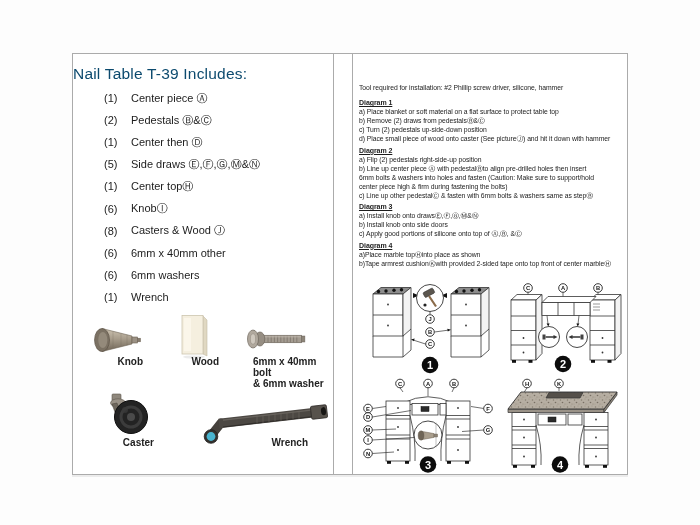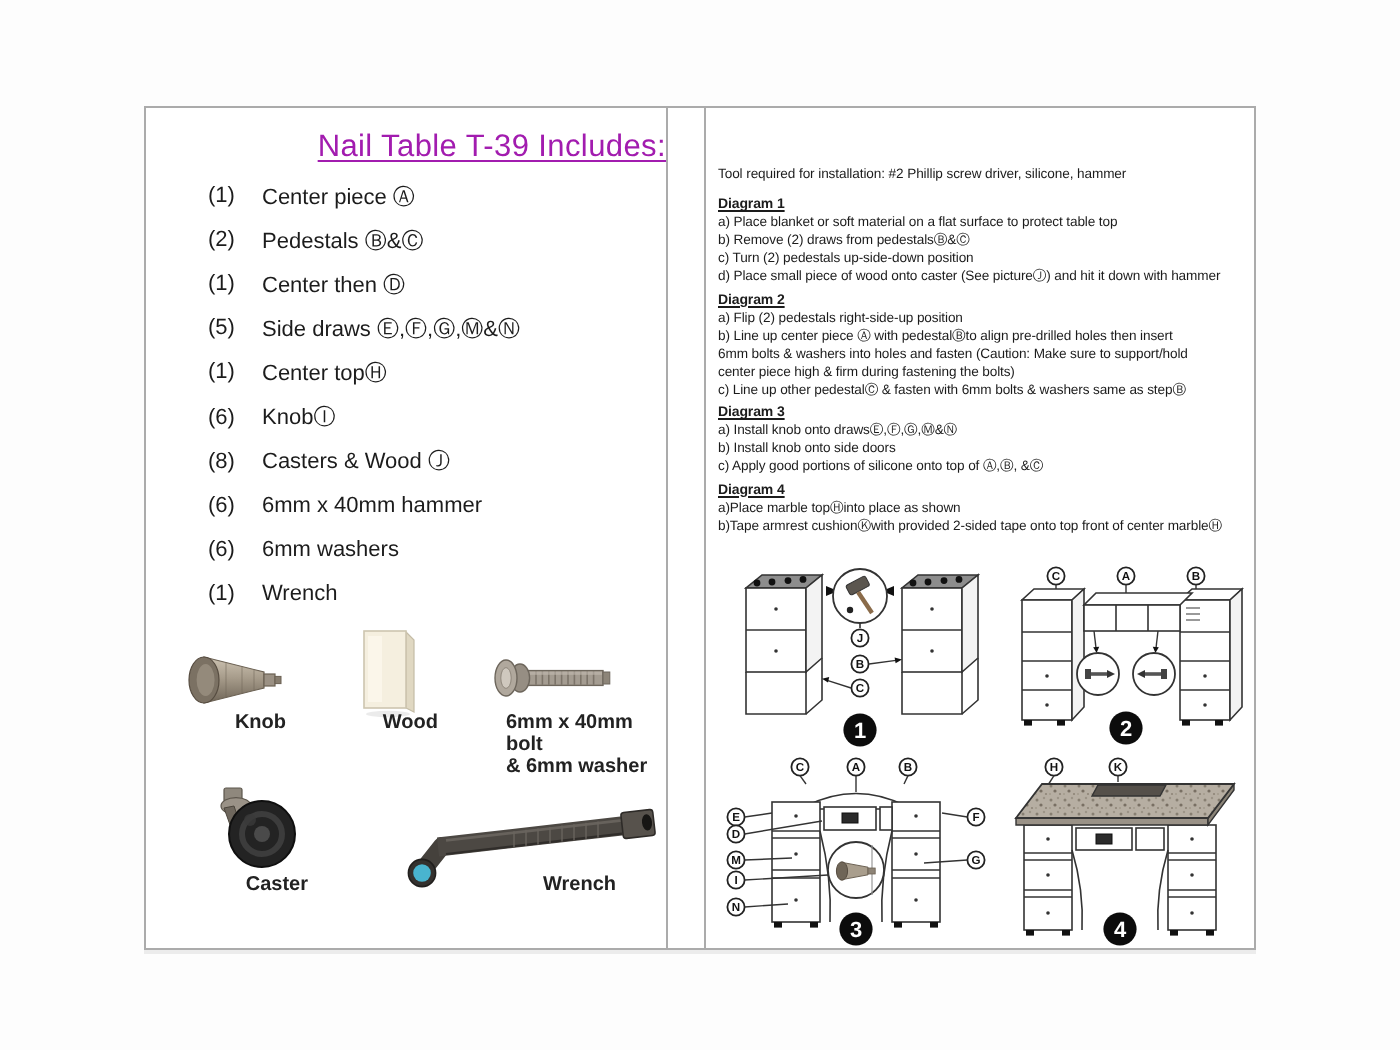--- a/index.html
+++ b/index.html
@@ -11,23 +11,23 @@
     position:absolute;left:72px;top:53px;width:554px;height:420px;
     border:1px solid #ababab;background:#fff;box-shadow:0 2px 0 #ececec;
   }
   .divider{position:absolute;top:0;bottom:0;width:0;border-left:1px solid #ababab}
   .div-a{left:260px}
   .div-b{left:279px}
 
   
   .left-panel{position:absolute;left:0;top:0;width:260px;height:100%}
   .lp-title{
-    position:absolute;top:11px;left:0;right:0;text-align:right;
-    font-size:15.5px;letter-spacing:.2px;color:#a21caf;
-    text-decoration:underline;text-underline-offset:2px;
+    position:absolute;top:11px;left:0;right:0;text-align:left;
+    font-size:15.5px;letter-spacing:.2px;color:#0c4a6e;
+    text-underline-offset:2px;
   }
   .items{position:absolute;top:33px;left:31px;right:4px}
   .item{display:flex;height:22.1px;align-items:center;font-size:11px;white-space:nowrap}
   .item .qty{width:27px;flex:none}
   .part-fig{position:absolute}
   .part-label{position:absolute;font-size:10px;font-weight:700;color:#222;line-height:11px}
   .tc{text-align:right}
 
   
   .right-panel{position:absolute;left:280px;top:0;width:274px;height:100%}
@@ -85,21 +85,21 @@
       <div class="item">
           <span class="qty">(6)</span>
           <span>KnobⒾ</span>
         </div>
       <div class="item">
           <span class="qty">(8)</span>
           <span>Casters &amp; Wood Ⓙ</span>
         </div>
       <div class="item">
           <span class="qty">(6)</span>
-          <span>6mm x 40mm hammer</span>
+          <span>6mm x 40mm other</span>
         </div>
       <div class="item">
           <span class="qty">(6)</span>
           <span>6mm washers</span>
         </div>
       <div class="item">
           <span class="qty">(1)</span>
           <span>Wrench</span>
         </div>
     </div>

